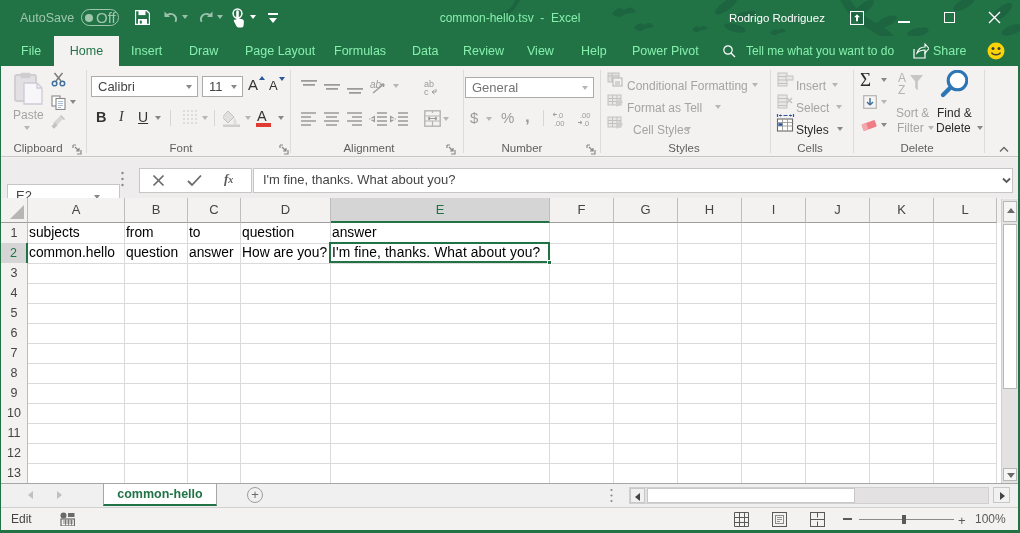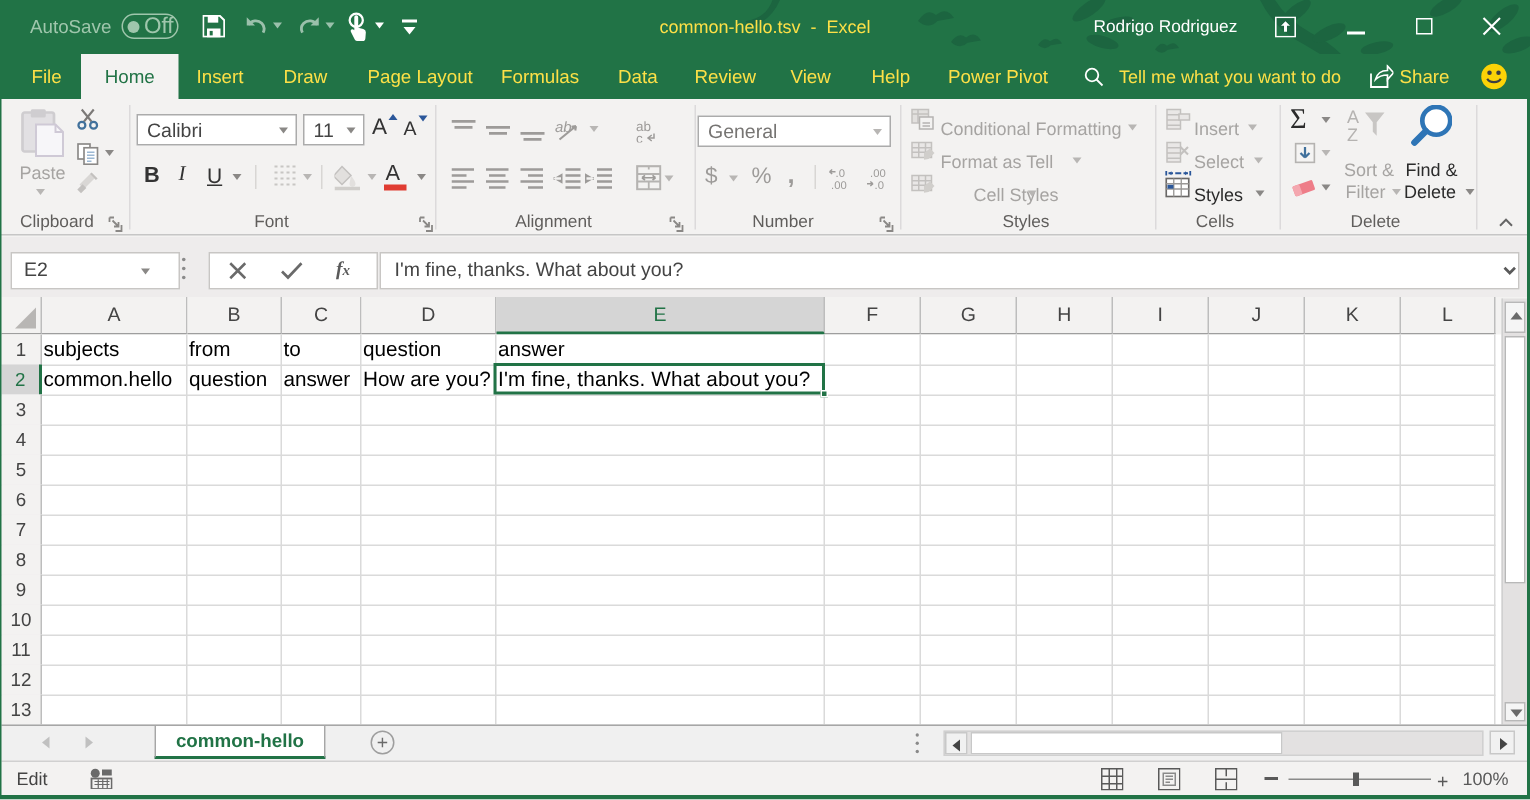--- a/index.html
+++ b/index.html
@@ -3,21 +3,21 @@
 <meta charset="utf-8">
 <style>
   * { margin:0; padding:0; box-sizing:border-box; }
   html,body { width:1020px; height:533px; overflow:hidden; }
   body { font-family:"Liberation Sans", sans-serif; position:relative; background:#fff; }
   #app { position:absolute; left:0; top:0; width:1020px; height:533px; background:#f3f2f1; }
   .abs { position:absolute; }
   
   #titlebar { position:absolute; left:0; top:0; width:1020px; height:36px; background:#217346; overflow:hidden; }
   #tabrow { position:absolute; left:0; top:36px; width:1020px; height:30px; background:#217346; }
-  .ttxt { color:#fde047; font-size:12.5px; line-height:30px; }
+  .ttxt { color:#86efac; font-size:12.5px; line-height:30px; }
   .qat-muted { opacity:.55; }
   
   #ribbon { position:absolute; left:0; top:66px; width:1020px; height:91px; background:#f3f2f1; border-bottom:1px solid #c6c6c6; }
   .gsep { position:absolute; top:4px; height:83px; width:1px; background:#dcdadb; }
   .glabel { position:absolute; top:76px; height:14px; font-size:11.5px; color:#605e5c; text-align:center; }
   .launch { position:absolute; top:78px; width:11px; height:11px; }
   .rtxt { position:absolute; font-size:12px; color:#a6a4a2; white-space:nowrap; }
   .rtxt.on { color:#2b2b2b; }
   .combo { position:absolute; background:#fff; border:1px solid #ababab; font-size:13px; color:#444; }
   .caret { display:block; width:0; height:0; border-left:3.5px solid transparent; border-right:3.5px solid transparent; border-top:4px solid #8a8886; }
@@ -345,21 +345,21 @@
     </svg>
     <div class="rtxt" style="left:627px;top:35px;">Format as Tell</div>
     <div class="abs" style="left:715px;top:39px;">
         <span class="caret g"></span>
       </div>
     <svg class="abs" style="left:607px;top:50px" width="17" height="16" viewBox="0 0 17 16">
       <rect x="1" y="1" width="13" height="10" fill="#e9e7e6" stroke="#c3c1bf"></rect>
       <path d="M1 4.5 h13 M1 7.5 h13 M5.5 1 v10 M10 1 v10" stroke="#c3c1bf"></path>
       <path d="M9 8 l4 -3 3 3 -4 4 -3 0.5 z" fill="#d0cecb"></path>
     </svg>
-    <div class="rtxt" style="left:649px;top:57px;text-align:center;">Cell Styles</div>
+    <div class="rtxt" style="left:633px;top:57px;text-align:center;">Cell Styles</div>
     <div class="abs" style="left:685px;top:61px;">
         <span class="caret g"></span>
       </div>
 
     <svg class="abs" style="left:777px;top:6px" width="17" height="15" viewBox="0 0 17 15">
       <rect x="1" y="1" width="9" height="13" fill="#e9e7e6" stroke="#c3c1bf"></rect>
       <path d="M1 4.5 h9 M1 8 h9 M1 11.5 h9" stroke="#c3c1bf"></path>
       <rect x="9" y="4" width="7" height="4" fill="#e9e7e6" stroke="#c3c1bf"></rect>
     </svg>
     <div class="rtxt" style="left:796px;top:13px;">Insert</div>
@@ -422,21 +422,21 @@
       <path d="M14.5 17.5 L7 25" stroke="#2e75b6" stroke-width="4.4" stroke-linecap="round"></path>
     </svg>
     <div class="rtxt on" style="left:937px;top:40px;">Find &amp;</div>
     <div class="rtxt on" style="left:936px;top:55px;">Delete</div>
     <div class="abs" style="left:977px;top:60px;">
         <span class="caret"></span>
       </div>
   </div>
 
   <div id="fbar">
-    <div class="fbox" style="left:6px;width:113px;">
+    <div class="fbox" style="left:6px;width:113px;margin-top:16px;">
       <div class="abs" style="left:8px;top:3px;font-size:13px;color:#444;">E2</div>
       <div class="abs" style="left:86px;top:10px;">
           <span class="caret"></span>
         </div>
     </div>
     <svg class="abs" style="left:120px;top:13px" width="3" height="16" viewBox="0 0 3 16">
         <circle cx="1.5" cy="2" r="1.2" fill="#8a8a8a"></circle>
         <circle cx="1.5" cy="8" r="1.2" fill="#8a8a8a"></circle>
         <circle cx="1.5" cy="14" r="1.2" fill="#8a8a8a"></circle>
       </svg>

